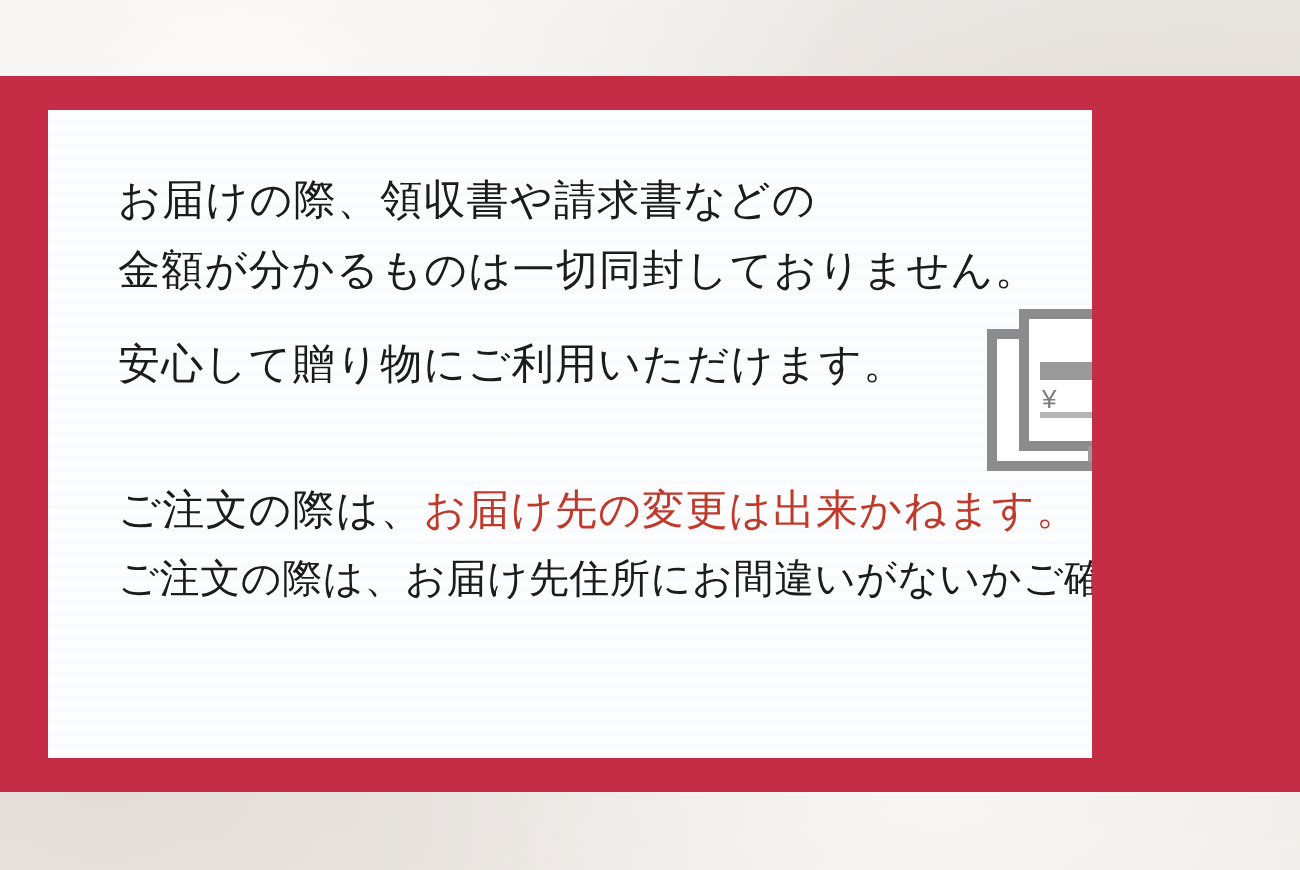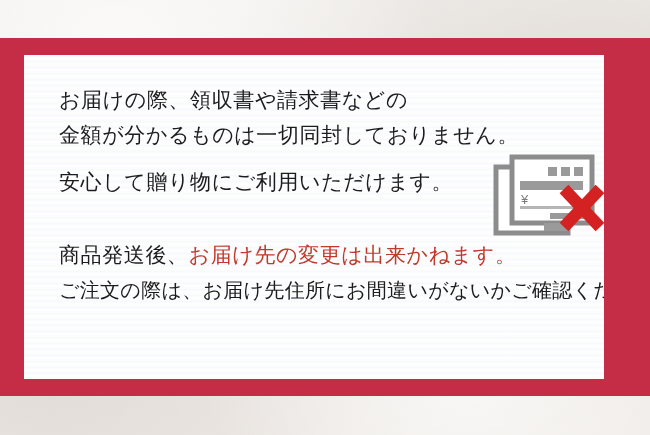--- a/index.html
+++ b/index.html
@@ -38,21 +38,21 @@
     height: 358px;
     background: #c52c46;
     box-sizing: border-box;
   }
 
   
   #card {
     position: absolute;
     left: 24px;
     top: 55px;
-    width: 580px;
+    width: 522px;
     height: 324px;
     background-color: #fdfdfd;
     background-image: repeating-linear-gradient(
         180deg,
         rgba(246,248,252,0.95) 0px,
         rgba(255,255,255,1) 3px,
         rgba(250,251,253,0.9) 6px );
     box-sizing: border-box;
     overflow: hidden;
   }
@@ -106,21 +106,21 @@
 
       <div class="line">金額が分かるものは一切同封しておりません。</div>
 
       <div class="spacer-sm"></div>
 
       <div class="line">安心して贈り物にご利用いただけます。</div>
 
       <div class="spacer-lg"></div>
 
 
-      <div class="line"><span>商品発送後、</span><span class="red-text">お届け先の変更は出来かねます。</span></div>
+      <div class="line"><span>ご注文の際は、</span><span class="red-text">お届け先の変更は出来かねます。</span></div>
 
       <div class="line small">ご注文の際は、お届け先住所にお間違いがないかご確認ください。</div>
 
     </div>
 
     <div id="icon-wrap">
       <svg width="112" height="92" viewBox="0 0 112 92" xmlns="http://www.w3.org/2000/svg">
 
         <rect x="4" y="14" width="72" height="66" fill="#ffffff" stroke="#8c8c8c" stroke-width="5"></rect>
 

